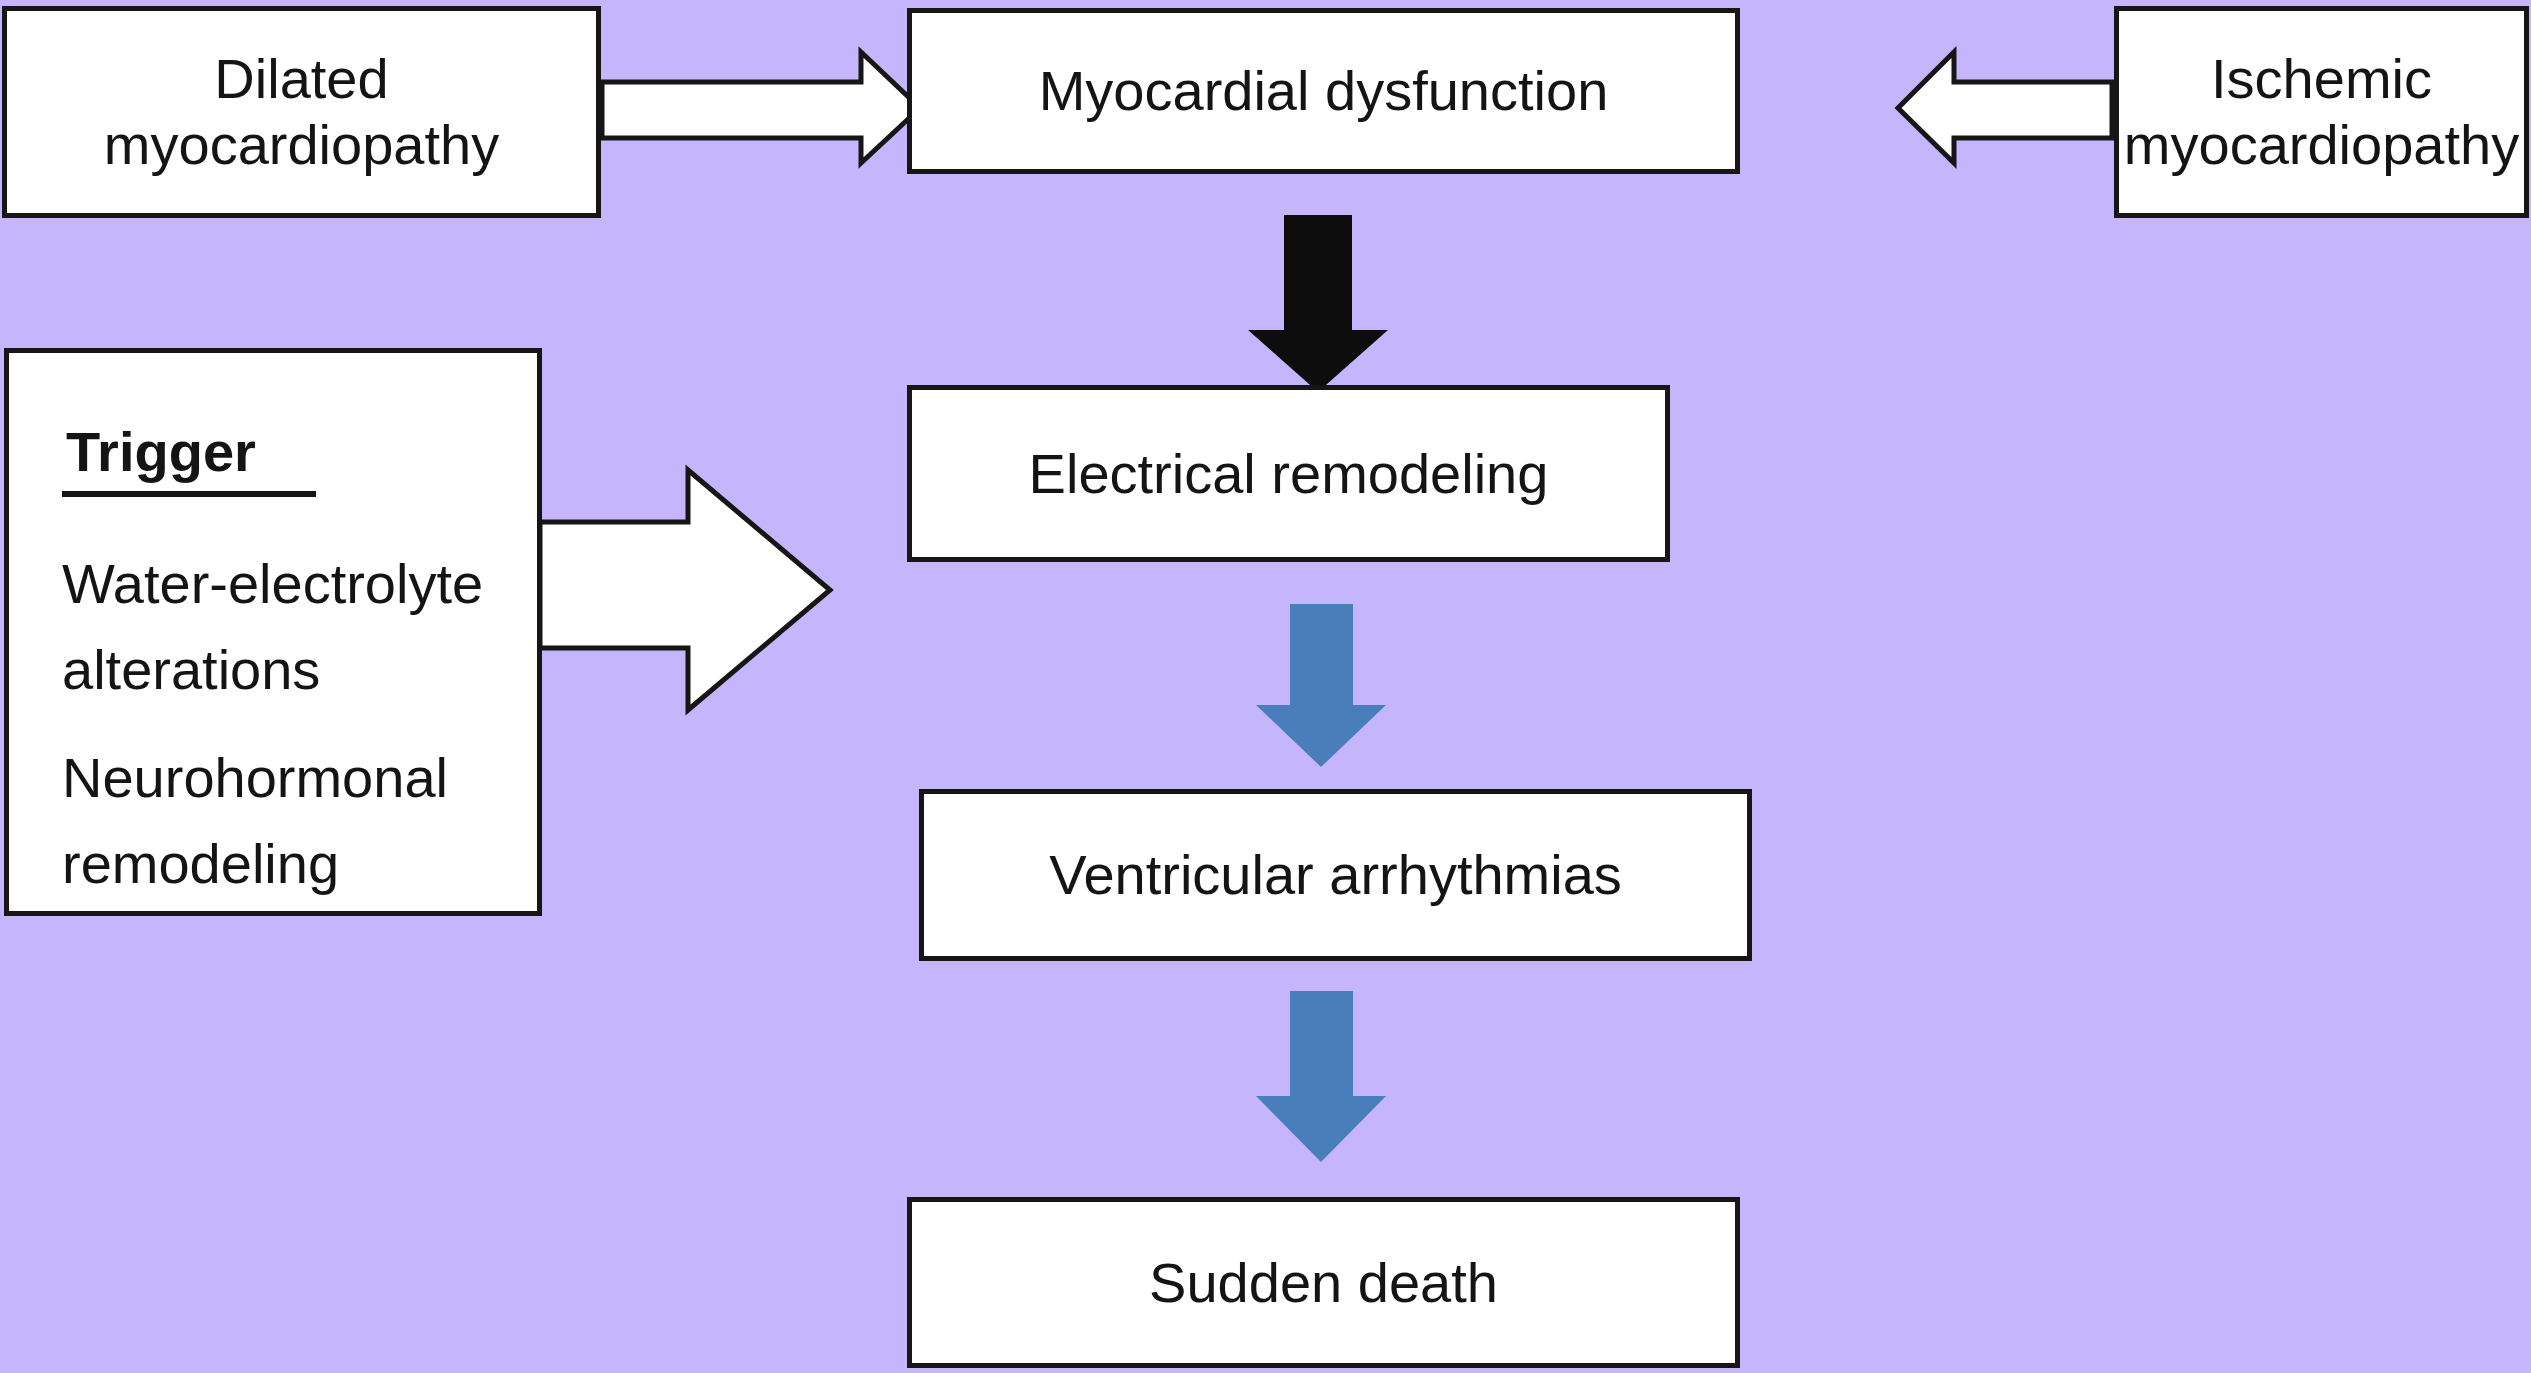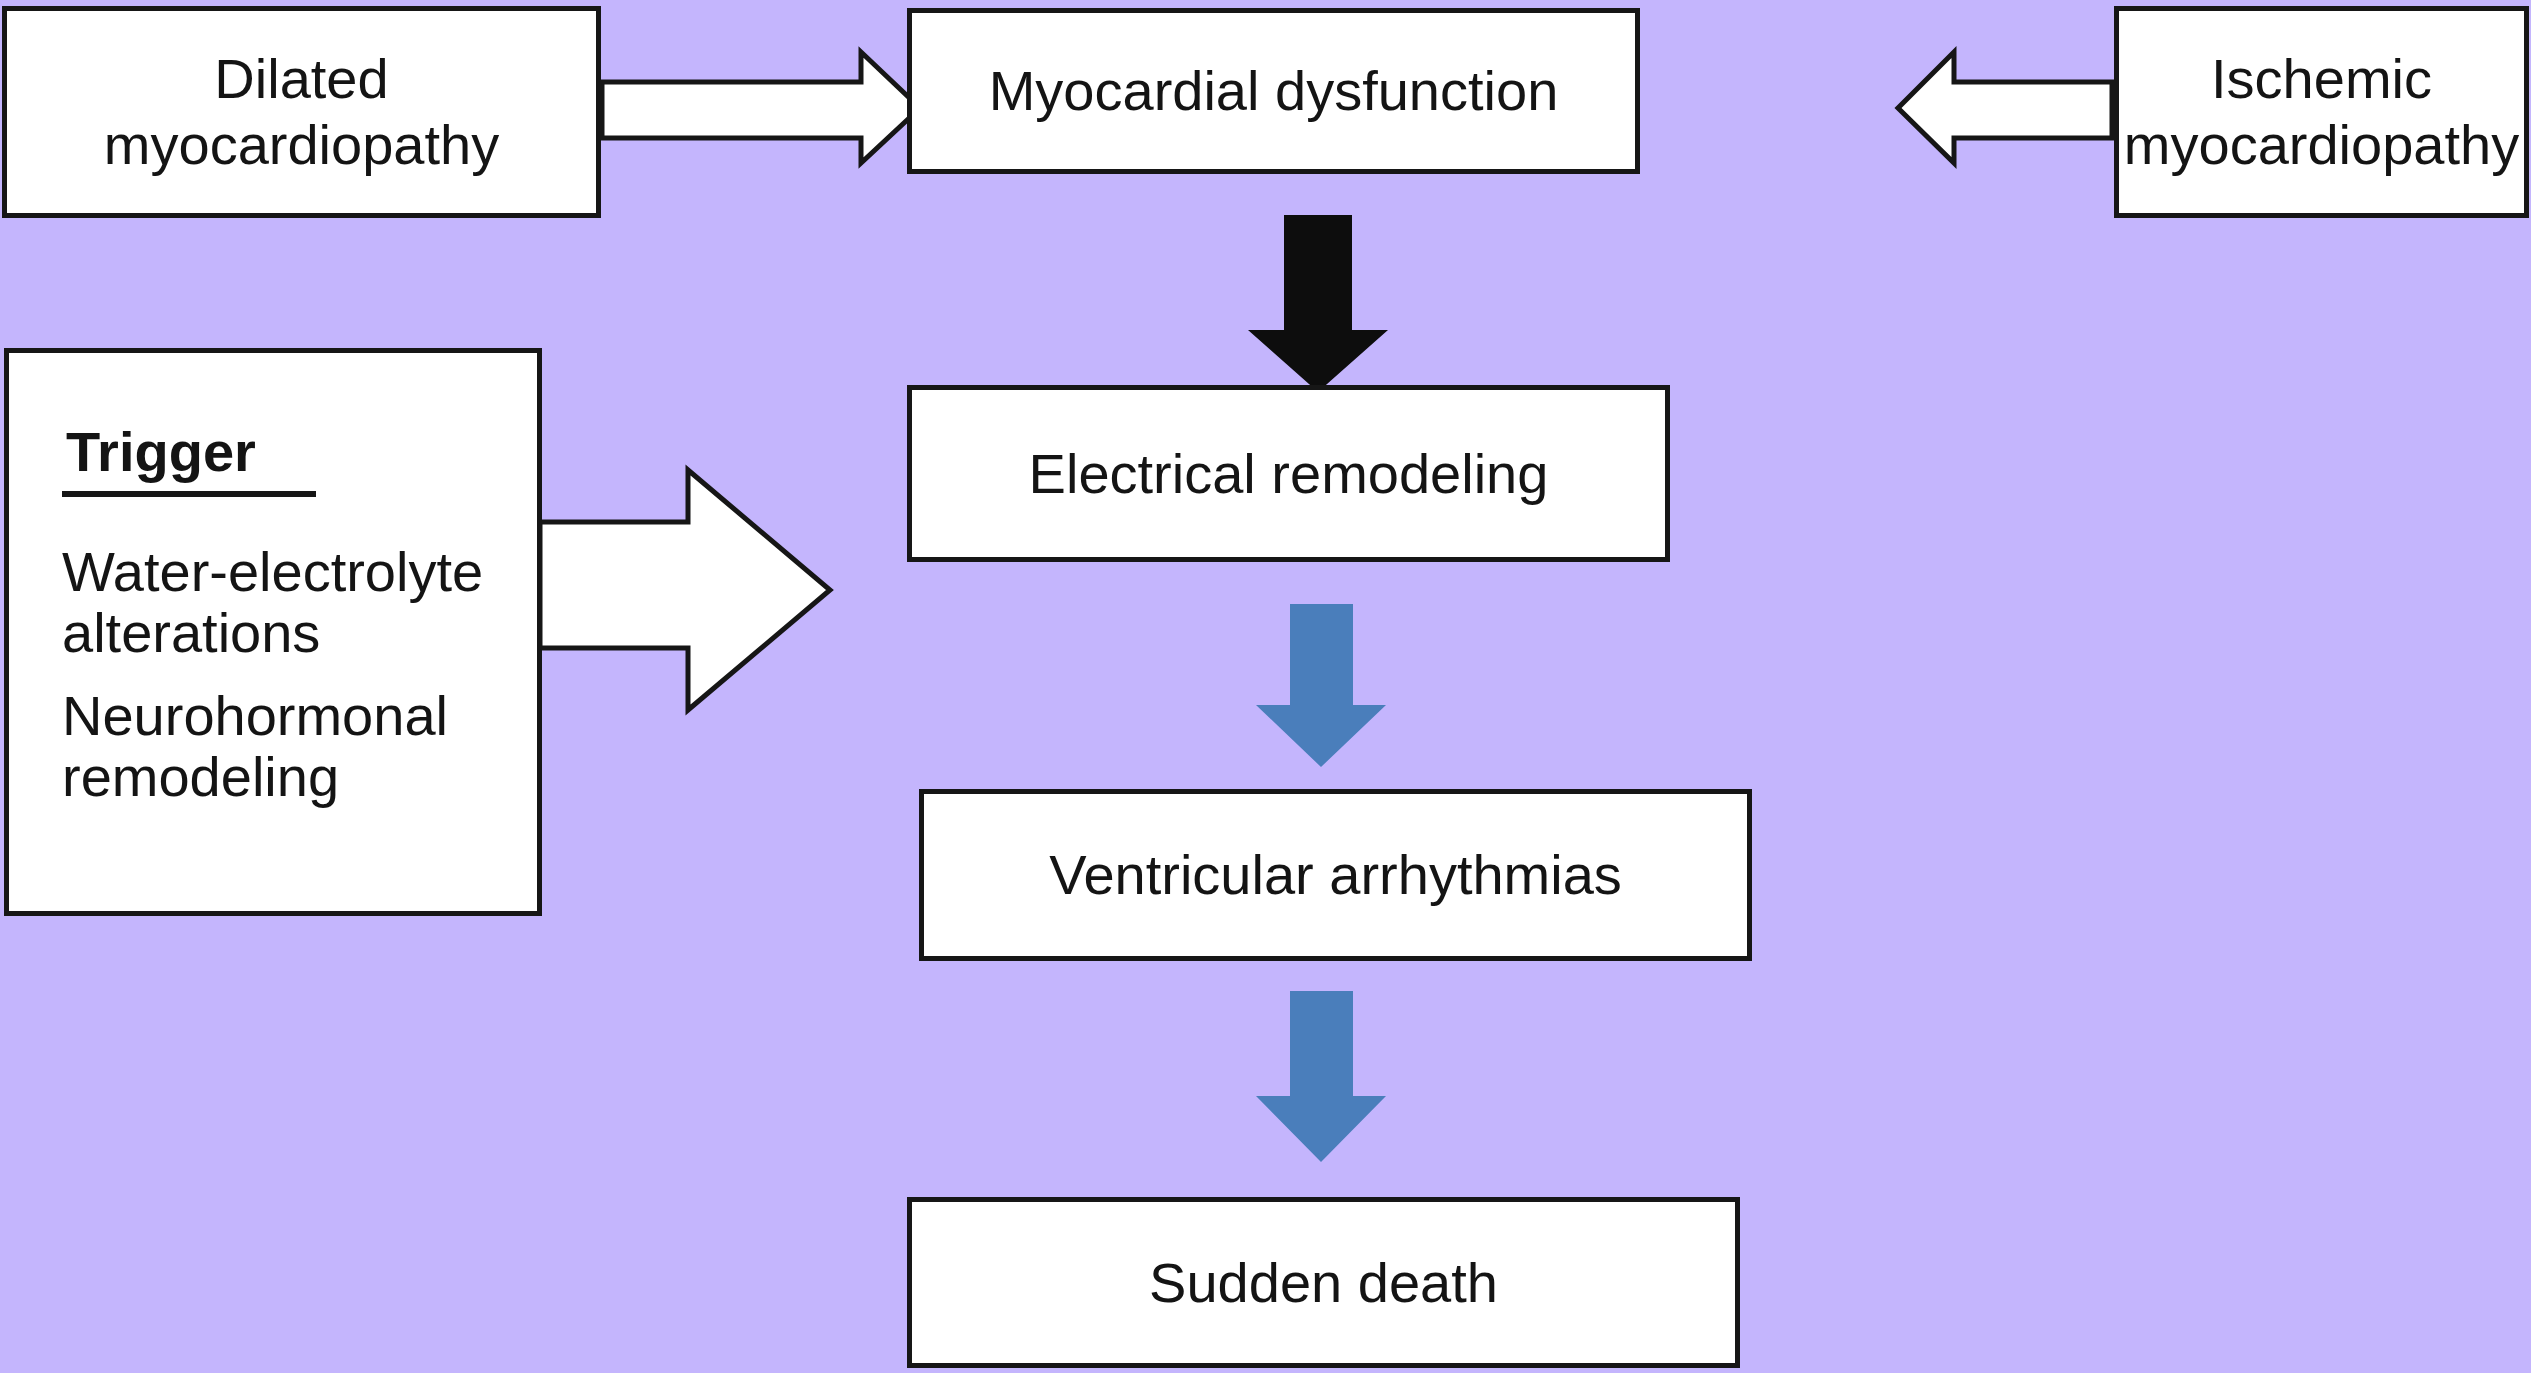--- a/index.html
+++ b/index.html
@@ -25,21 +25,21 @@
     flex-direction: column;
     align-items: center;
     justify-content: center;
     text-align: center;
     font-size: 56px;
     line-height: 66px;
   }
   .box.single { line-height: 60px; }
 
   #box-dilated     { left: 2px;    top: 6px;    width: 599px; height: 212px; }
-  #box-myocardial  { left: 907px;  top: 8px;    width: 733px; height: 166px; }
+  #box-myocardial  { left: 907px;  top: 8px;    width: 833px; height: 166px; }
   #box-ischemic    { left: 2114px; top: 6px;    width: 415px; height: 212px; }
   #box-electrical  { left: 907px;  top: 385px;  width: 763px; height: 177px; }
   #box-ventricular { left: 907px;  top: 789px;  width: 833px; height: 172px; margin-left: 12px; }
   #box-sudden      { left: 907px;  top: 1197px; width: 833px; height: 171px; align-items: center; }
 
   #box-trigger {
     left: 4px; top: 348px; width: 538px; height: 568px;
     align-items: flex-start;
     justify-content: flex-start;
     text-align: left;
@@ -49,21 +49,21 @@
     display: inline-block;
     font-weight: bold;
     font-size: 56px;
     line-height: 58px;
     padding: 0 60px 10px 4px;
     border-bottom: 6px solid #161616;
     margin: 0 0 44px 0;
   }
   .trigger-item {
     font-size: 56px;
-    line-height: 61px;
+    line-height: 86px;
     margin: 0 0 22px 0;
   }
   #arrow-layer {
     position: absolute;
     left: 0; top: 0;
     width: 2531px;
     height: 1373px;
   }
   .outline-arrow { stroke-width: 5px; stroke-linejoin: miter; }
   .solid-arrow   { stroke: none; }

